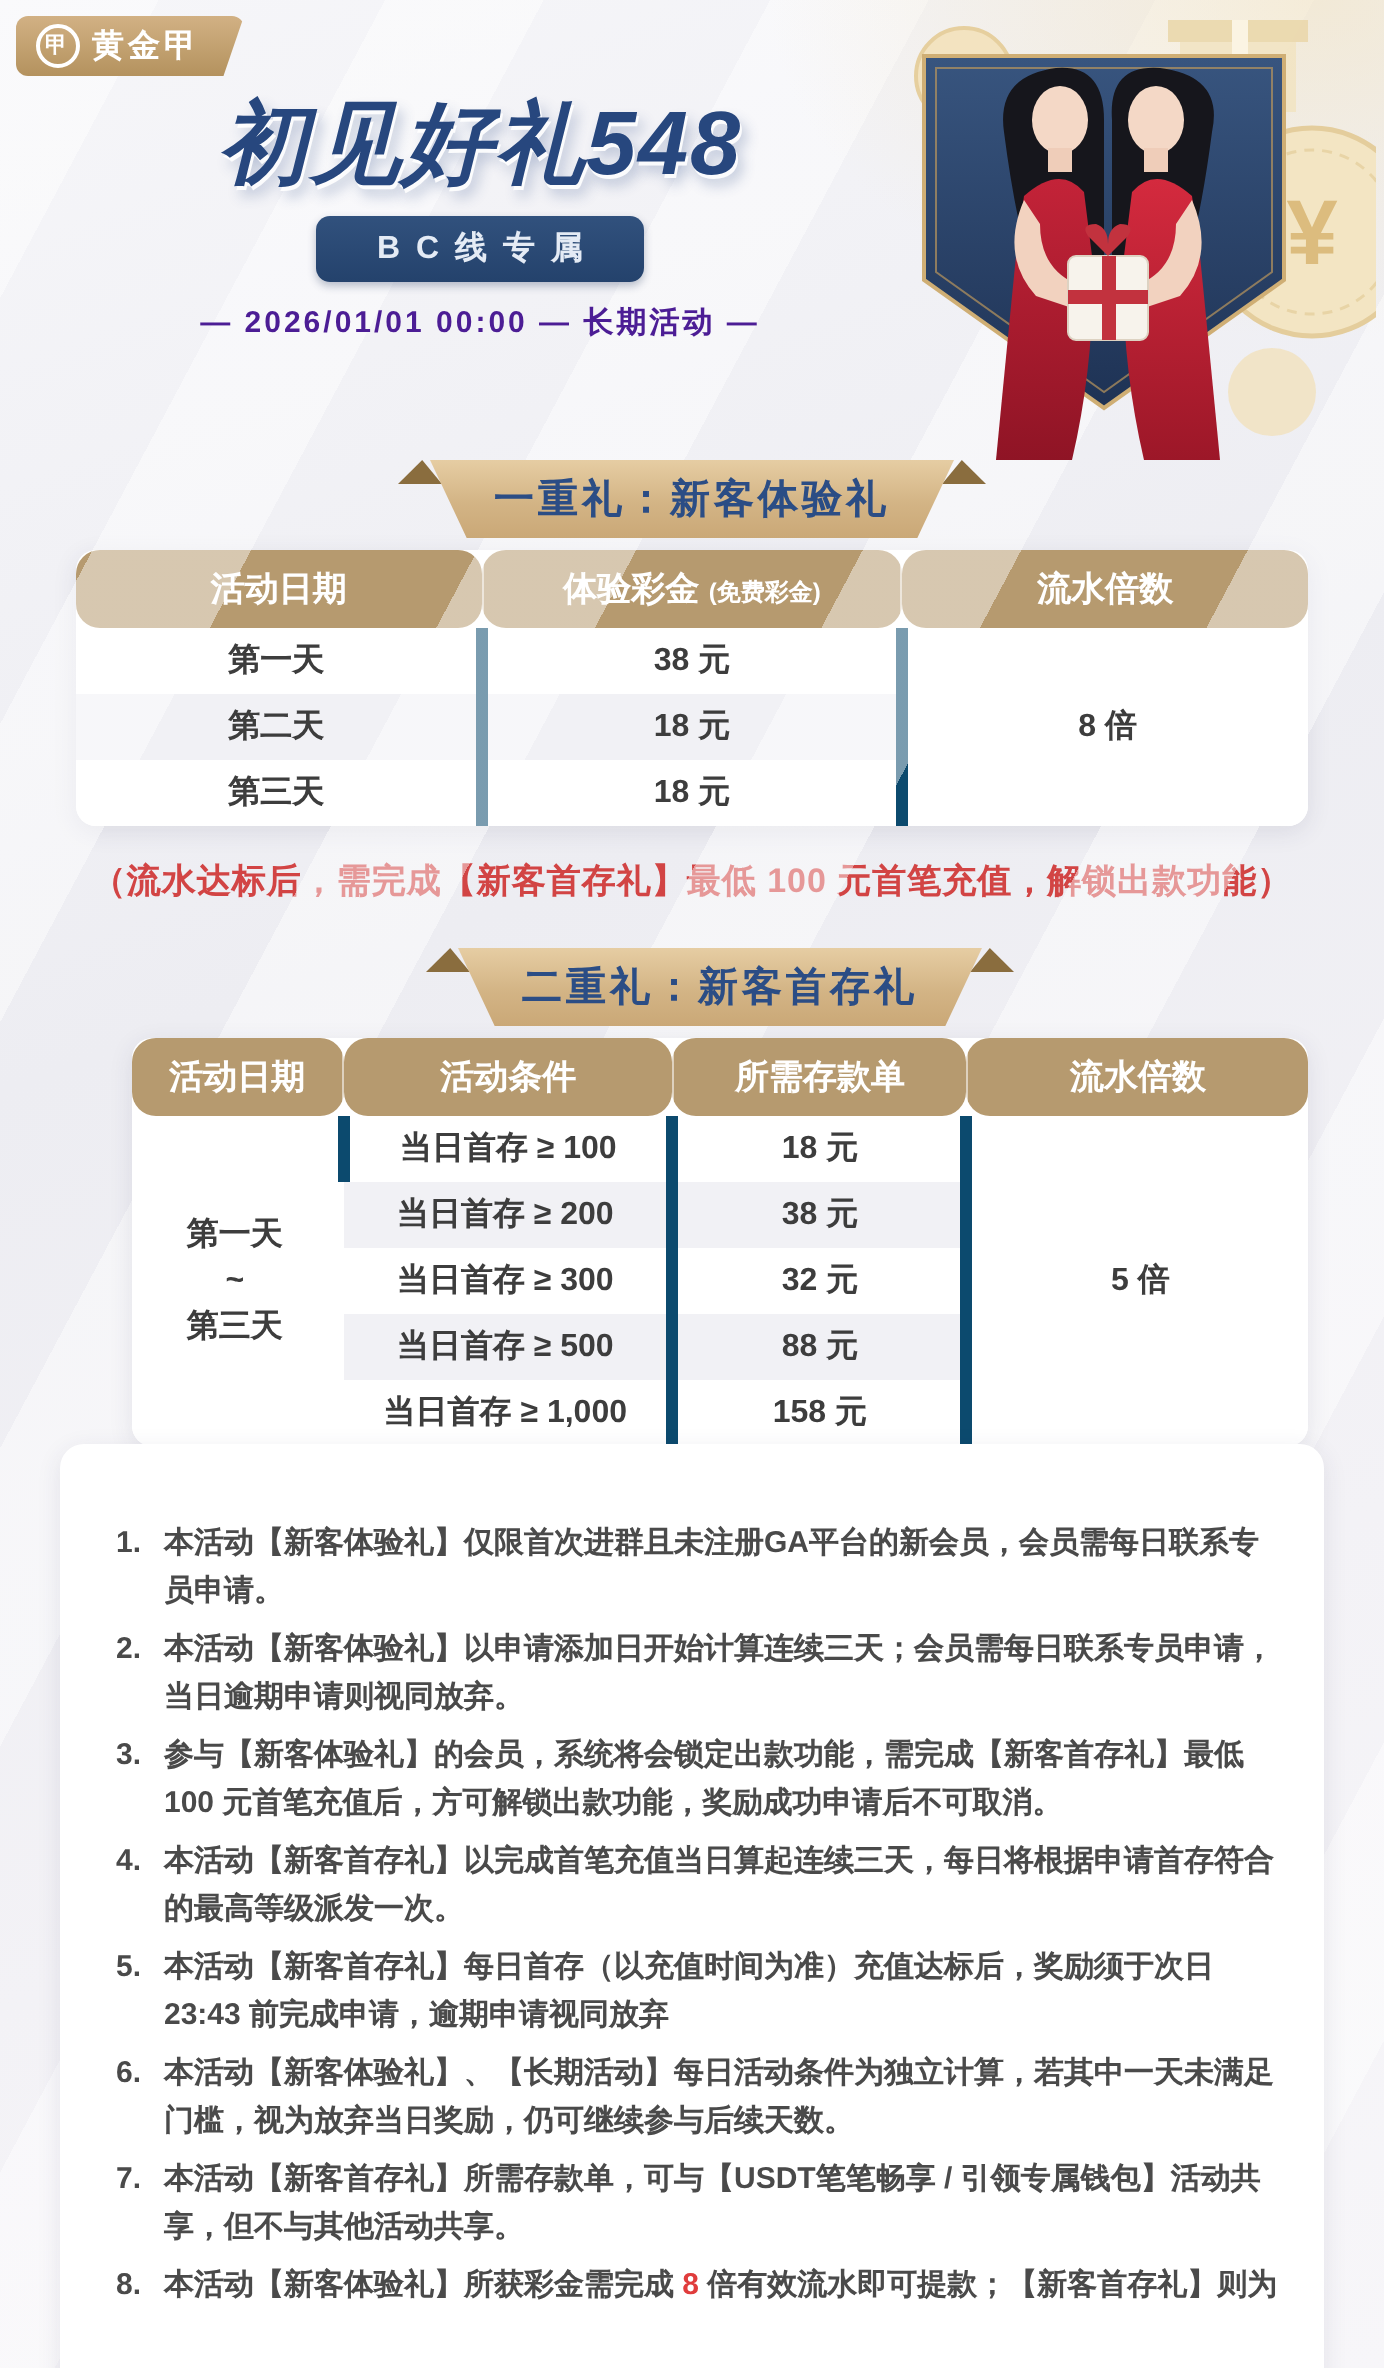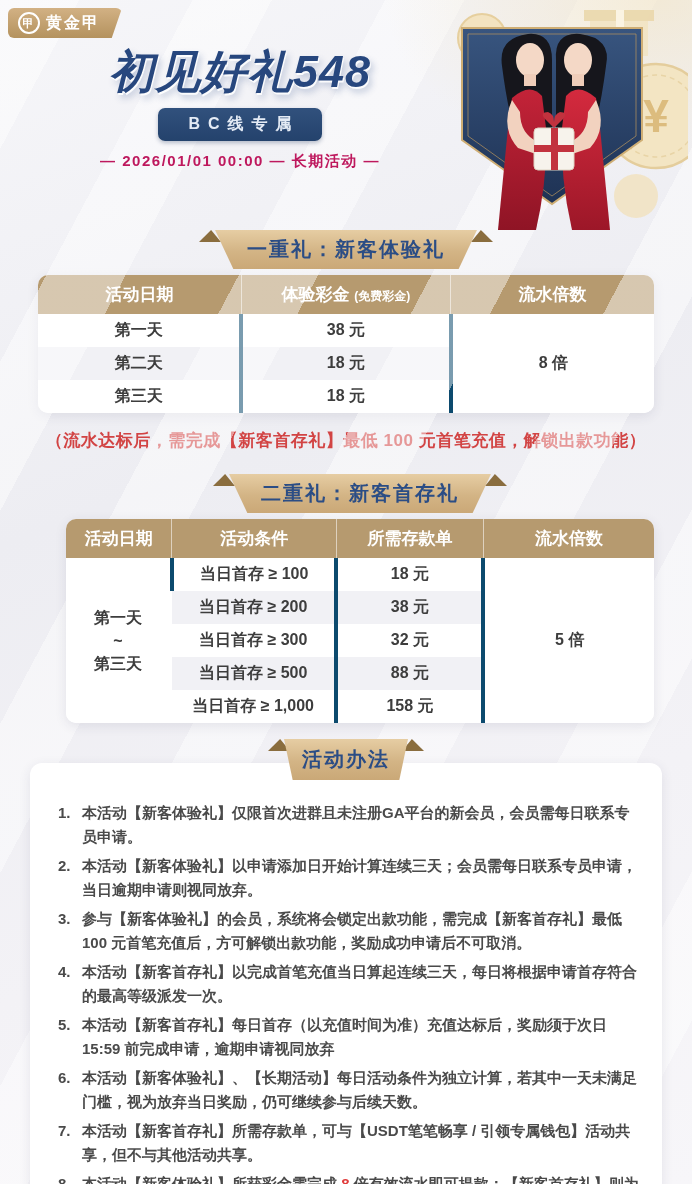--- a/index.html
+++ b/index.html
@@ -21,42 +21,42 @@
     clip-path:polygon(0 0,100% 0,91% 100%,0 100%);}
   .logo .emblem{width:18px;height:18px;border:2px solid #fff;border-radius:50%;
     display:flex;align-items:center;justify-content:center;font-size:11px;line-height:1;flex:none;}
   .title-block{position:absolute;top:48px;left:10px;width:460px;text-align:center;}
   .title{font-size:45px;line-height:1.07;font-weight:900;font-style:italic;color:#27477e;
     letter-spacing:1px;white-space:nowrap;
     text-shadow:1px 2px 0 rgba(255,255,255,.9), 3px 5px 7px rgba(45,75,135,.30);}
   .badge-pill{display:inline-block;margin-top:12px;background:linear-gradient(180deg,#31517d,#24426c);
     color:#e4ebf5;font-size:16px;font-weight:bold;letter-spacing:8px;
     padding:6px 22px 6px 30px;border-radius:7px;box-shadow:0 2px 4px rgba(30,50,90,.3);}
-  .date-line{margin-top:11px;color:#be185d;font-size:15px;font-weight:bold;letter-spacing:1.5px;}
+  .date-line{margin-top:11px;color:#4c1d95;font-size:15px;font-weight:bold;letter-spacing:1.5px;}
   .hero{position:absolute;top:8px;right:4px;width:248px;height:222px;}
   
   .ribbon{position:relative;width:fit-content;margin:0 auto;z-index:3;}
   .ribbon .fold{position:absolute;top:0;width:22px;height:12px;background:#8a6d3e;}
   .ribbon .fold.left{left:-16px;clip-path:polygon(55% 0,0 100%,100% 100%);}
   .ribbon .fold.right{right:-16px;clip-path:polygon(45% 0,0 100%,100% 100%);}
   .ribbon .band{position:relative;z-index:2;text-align:center;
     background:linear-gradient(180deg,#e6cda3,#d3b485 55%,#caa877);
     clip-path:polygon(0 0,100% 0,93% 100%,7% 100%);
     padding:6px 32px;font-size:20px;font-weight:700;color:#2b4d85;letter-spacing:2px;white-space:nowrap;}
   .ribbon.small .band{padding:7px 18px;}
   
   .card{background:#fff;border-radius:10px;margin:6px 38px 0;overflow:hidden;
     box-shadow:0 3px 12px rgba(50,50,90,.10);}
   table{width:100%;border-collapse:collapse;}
   thead th{background:#b69a6f;color:#fff;font-size:17px;font-weight:bold;padding:8px 4px;
-    border-left:1px solid rgba(255,255,255,.55);}
+    border-left:1px solid rgba(255,255,255,.55);border-radius:12px;}
   thead th:first-child{border-left:none;}
   thead th .sub{font-size:12px;font-weight:bold;}
   tbody td{text-align:center;font-size:16px;font-weight:bold;color:#3d3d3d;padding:6px 4px;
-    border-left:4px solid #0c4a6e;background:#fff;}
+    border-left:6px solid #0c4a6e;background:#fff;}
   tbody td:first-child{border-left:none;}
   tbody tr.alt td{background:#f1f1f5;}
   tbody td.white-cell{background:#fff !important;}
   td .stack-line{line-height:1.45;}
   .note{text-align:center;color:#d24444;font-weight:bold;font-size:17px;margin-top:16px;letter-spacing:.5px;}
   .section{margin-top:22px;position:relative;z-index:1;padding-left:28px;}
   
   .rules-section{position:relative;margin-top:16px;}
   .rules-card{position:relative;z-index:1;margin:-17px 30px 0;background:#fff;
     border-radius:12px 12px 0 0;box-shadow:0 3px 12px rgba(50,50,90,.10);
@@ -243,25 +243,20 @@
         <tr>
           <td>当日首存 ≥ 1,000</td>
           <td>158 元</td>
         </tr>
       </tbody>
     </table>
   </div>
 </div>
 
 <div class="rules-section">
-  <div class="ribbon small">
-    <span class="fold left"></span>
-    <span class="fold right"></span>
-    <div class="band">活动办法</div>
-  </div>
 
   <div class="rules-card">
     <ul class="rules-list">
       <li>
         <span class="num">1.</span>
         <span class="txt">本活动【新客体验礼】仅限首次进群且未注册GA平台的新会员，会员需每日联系专员申请。</span>
       </li>
       <li>
         <span class="num">2.</span>
         <span class="txt">本活动【新客体验礼】以申请添加日开始计算连续三天；会员需每日联系专员申请，当日逾期申请则视同放弃。</span>
@@ -269,21 +264,21 @@
       <li>
         <span class="num">3.</span>
         <span class="txt">参与【新客体验礼】的会员，系统将会锁定出款功能，需完成【新客首存礼】最低 100 元首笔充值后，方可解锁出款功能，奖励成功申请后不可取消。</span>
       </li>
       <li>
         <span class="num">4.</span>
         <span class="txt">本活动【新客首存礼】以完成首笔充值当日算起连续三天，每日将根据申请首存符合的最高等级派发一次。</span>
       </li>
       <li>
         <span class="num">5.</span>
-        <span class="txt">本活动【新客首存礼】每日首存（以充值时间为准）充值达标后，奖励须于次日 15:59 前完成申请，逾期申请视同放弃</span>
+        <span class="txt">本活动【新客首存礼】每日首存（以充值时间为准）充值达标后，奖励须于次日 23:43 前完成申请，逾期申请视同放弃</span>
       </li>
       <li>
         <span class="num">6.</span>
         <span class="txt">本活动【新客体验礼】、【长期活动】每日活动条件为独立计算，若其中一天未满足门槛，视为放弃当日奖励，仍可继续参与后续天数。</span>
       </li>
       <li>
         <span class="num">7.</span>
         <span class="txt">本活动【新客首存礼】所需存款单，可与【USDT笔笔畅享 / 引领专属钱包】活动共享，但不与其他活动共享。</span>
       </li>
       <li>

